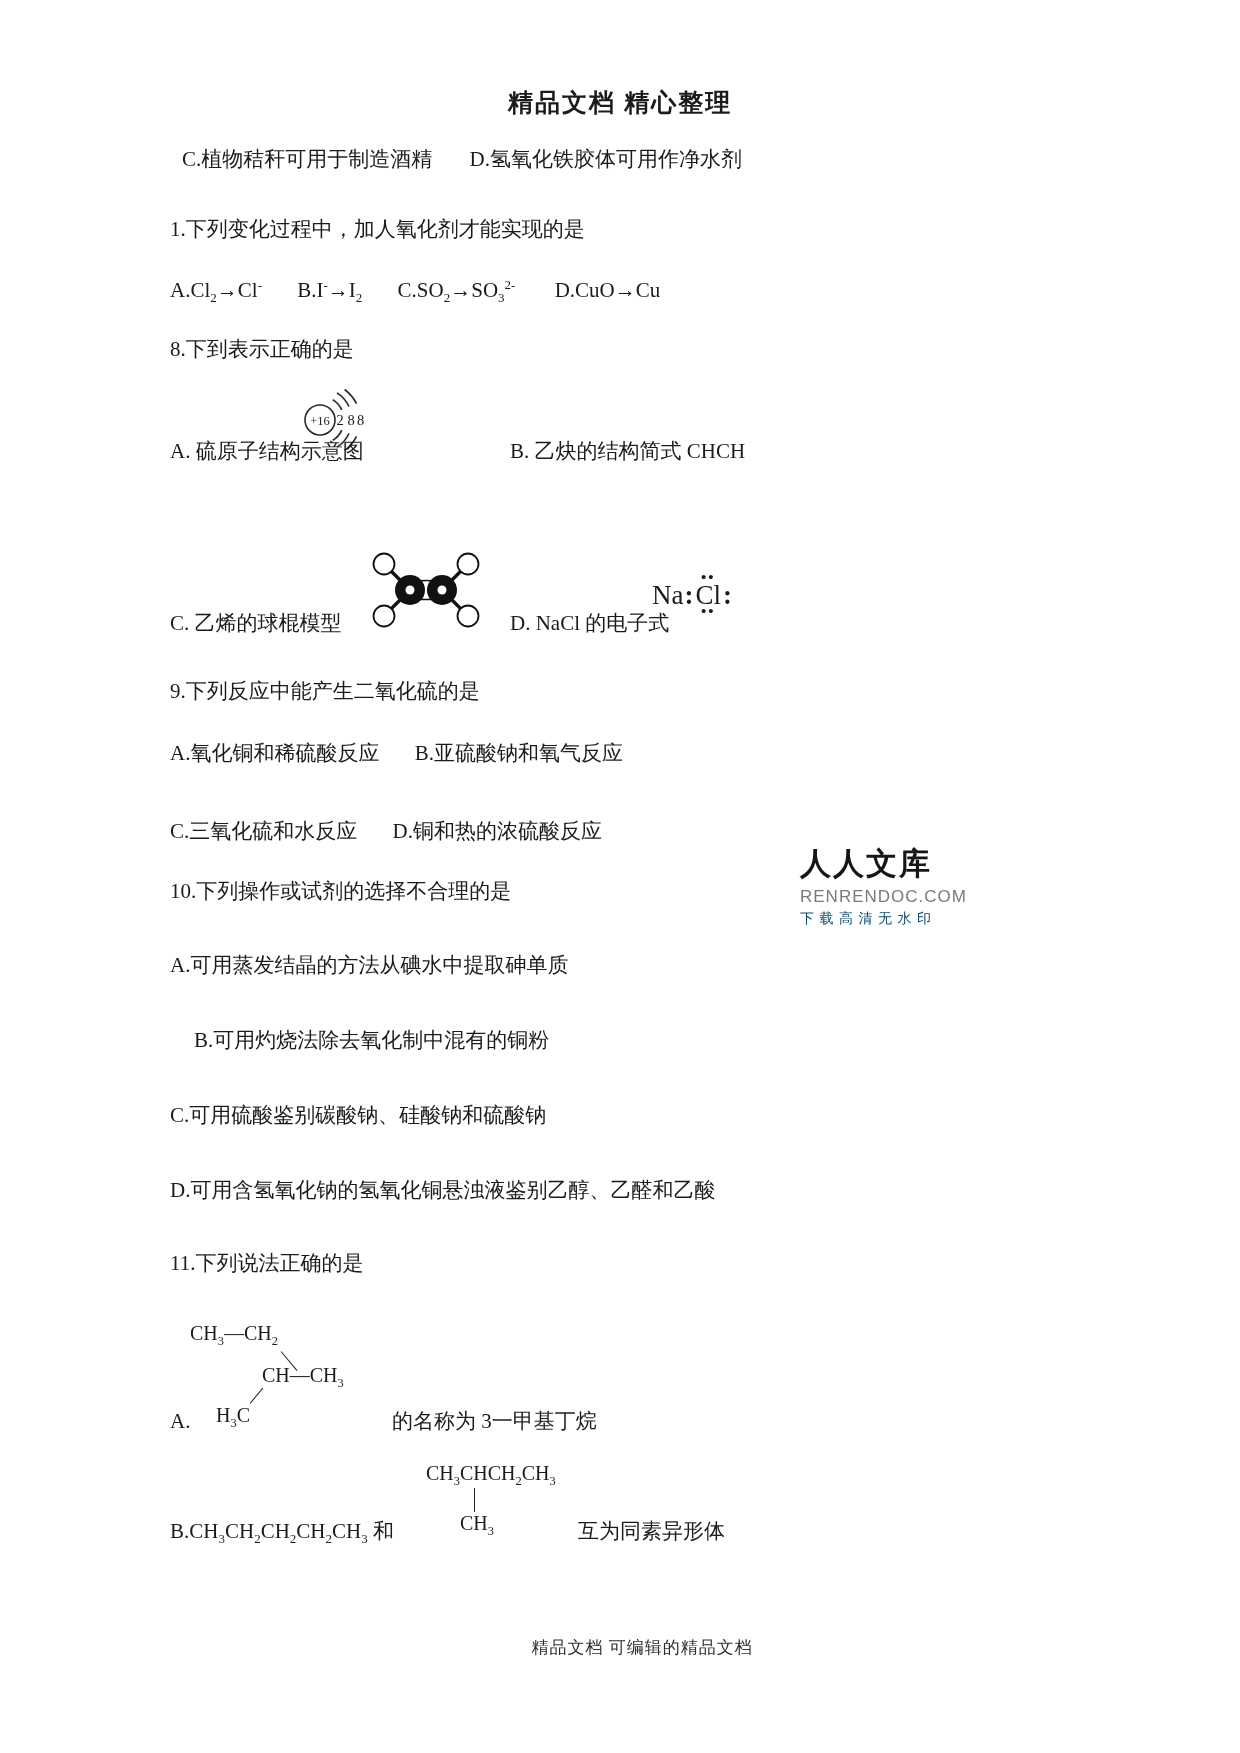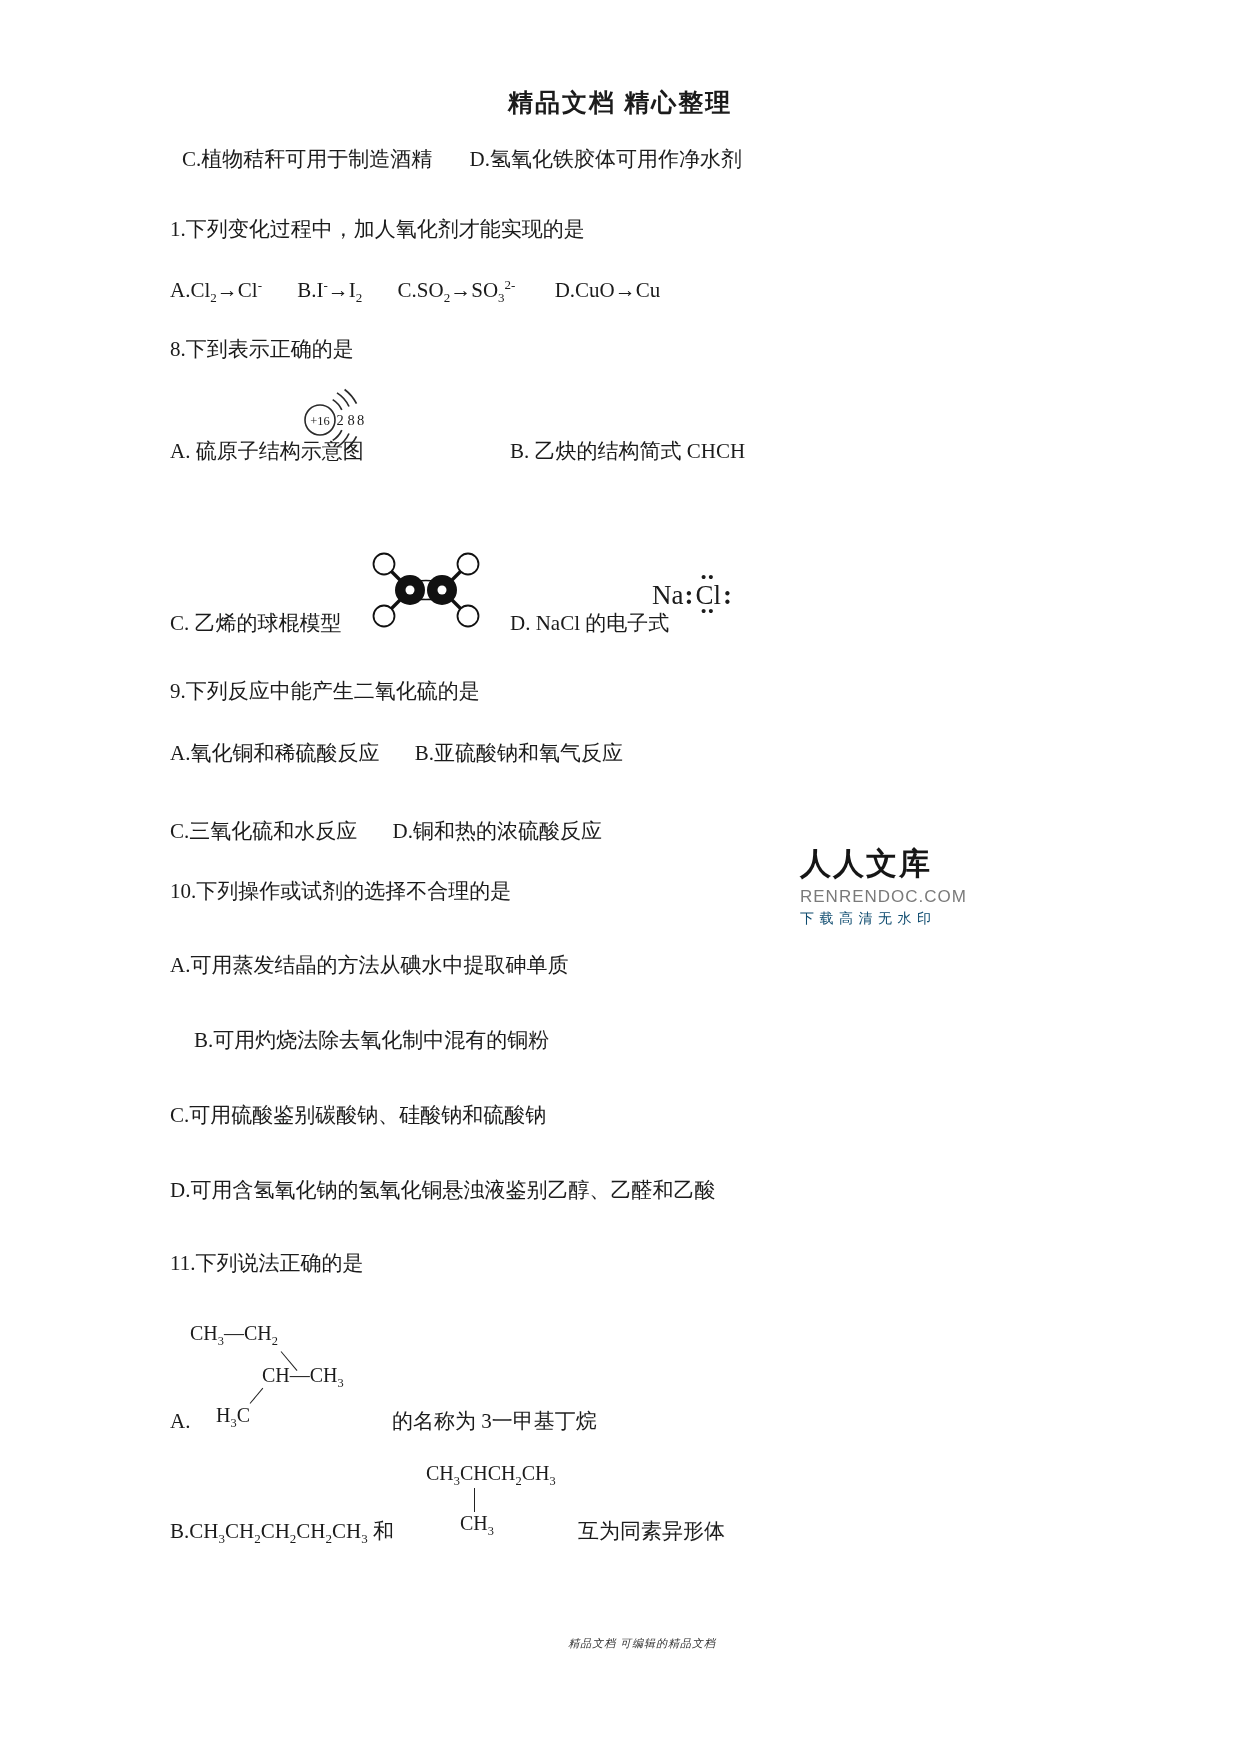--- a/index.html
+++ b/index.html
@@ -12,21 +12,21 @@
   .abs { position:absolute; white-space:nowrap; }
   .t { font-size:21px; line-height:1.25; }
   sub { font-size:62%; }
   sup { font-size:62%; }
   .title {
     left:0; right:0; top:86px; text-align:center;
     font-size:25px; font-weight:bold; letter-spacing:2px;
   }
   .footer {
     left:0; right:0; top:1636px; text-align:center;
-    font-size:11px; font-style:italic; color:#2e2e2e; letter-spacing:1px;padding-left:44px;
+    font-size:17px; color:#2e2e2e; letter-spacing:1px;padding-left:44px;
   }
   .gap-c { margin-right:32px;margin-left:12px; }
   .opt-gap { margin-right:30px; }
   svg text { font-family:"Liberation Serif","DejaVu Serif",serif; fill:#1b1b1b; }
   
   .bond { position:absolute; height:0; border-top:1.7px solid #222; }
   .bond-down { transform-origin:left center; transform:rotate(50deg); width:25px; }
   .bond-up   { transform-origin:left center; transform:rotate(-50deg); width:20px; }
   .vbond { position:absolute; width:0; border-left:1.7px solid #222; height:24px; }
   

